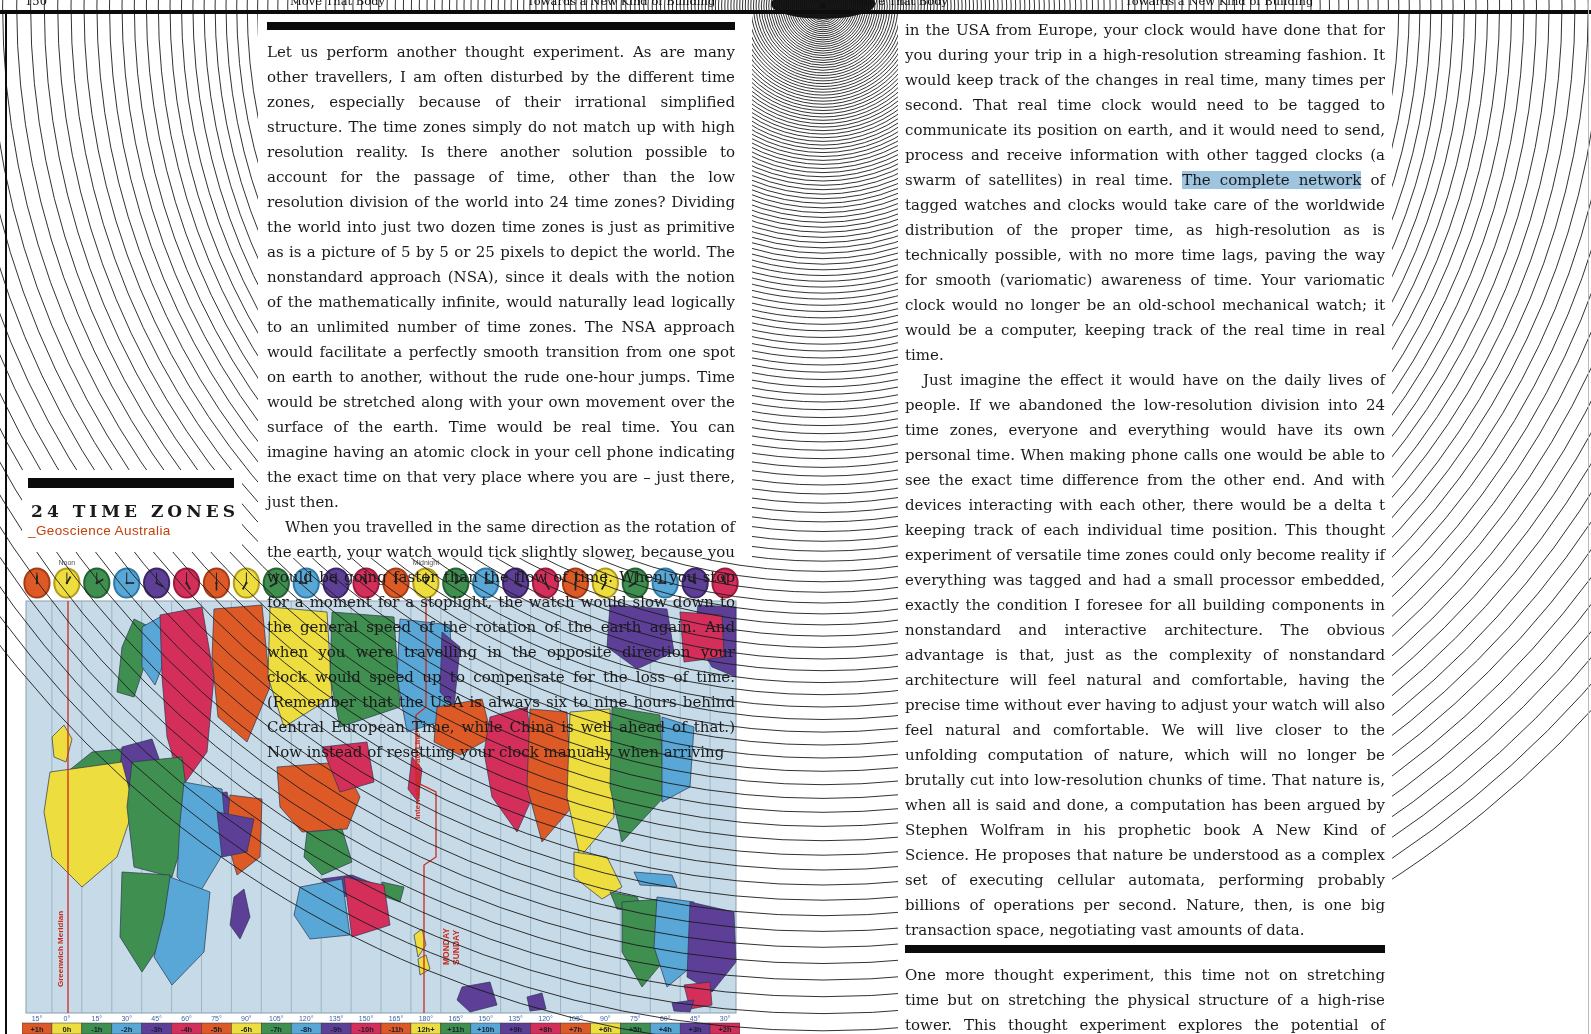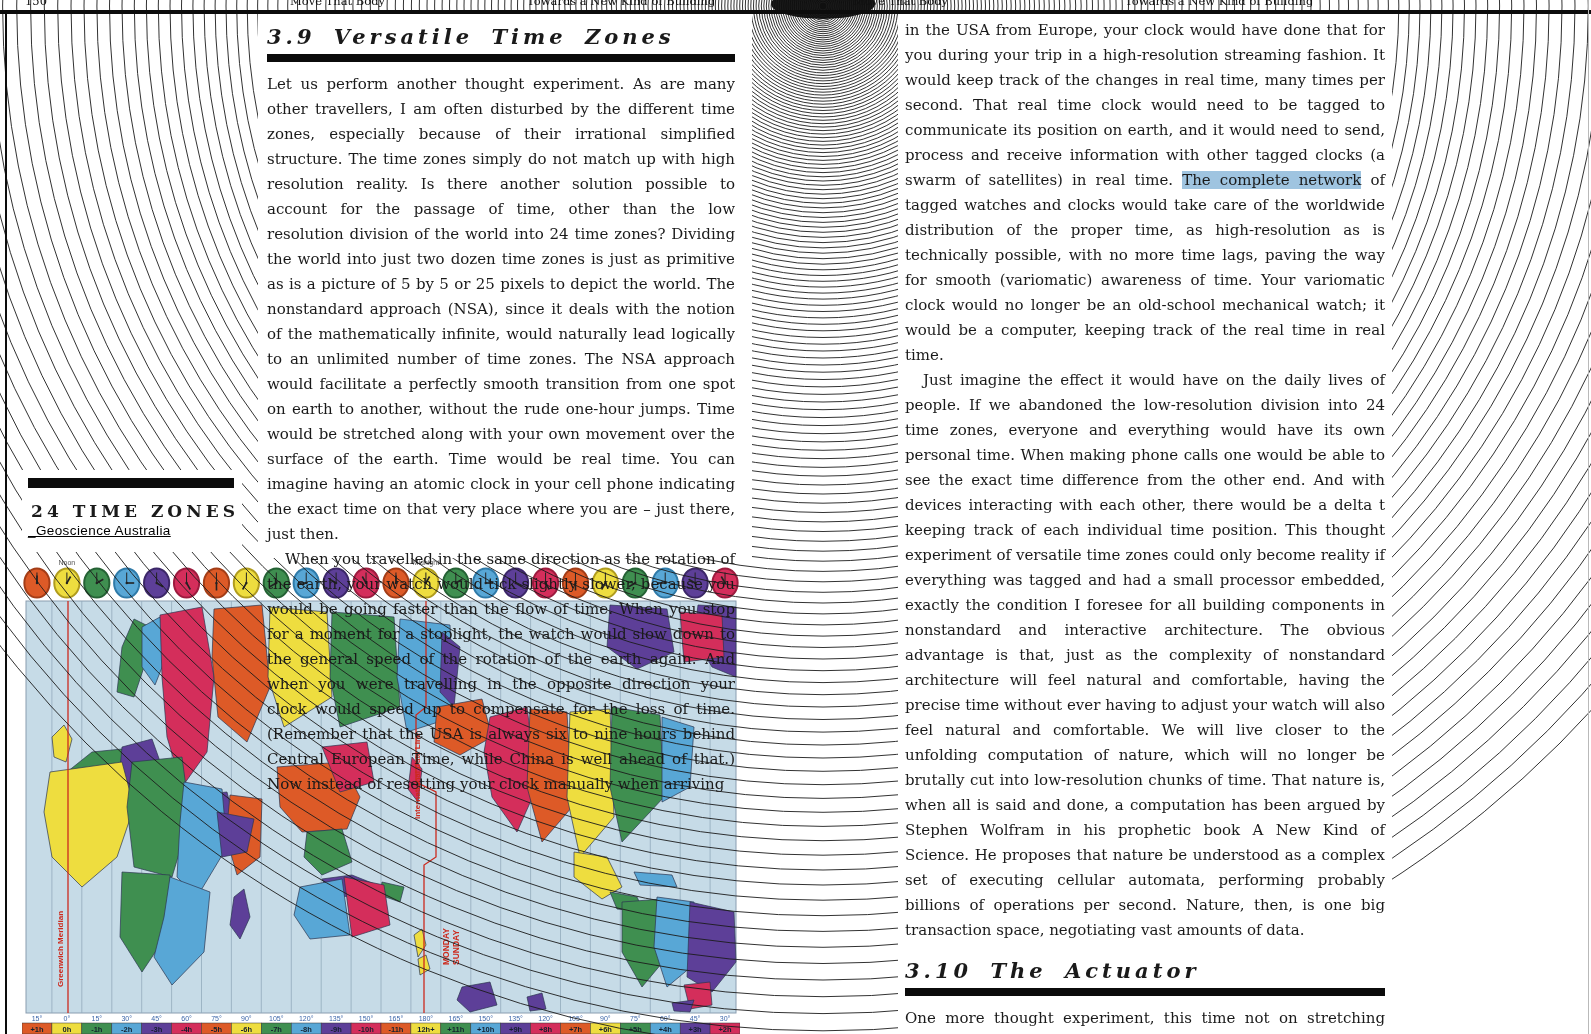--- a/index.html
+++ b/index.html
@@ -31,21 +31,21 @@
   .body-text p.indent{text-indent:18px;}
   .it{}
   .hl{background:#9fc4e0;}
   #rule-2{margin-top:2px;}
   .head-2{margin-top:15px;}
   
   #caption-panel{left:22px;top:470px;width:220px;height:82px;box-sizing:border-box;padding:8px 0 0 6px;}
   #caption-bar{width:206px;height:10px;background:#0b0b0b;}
   #caption-title{font-weight:bold;font-size:17px;letter-spacing:4px;margin-top:13px;white-space:nowrap;text-align:center;}
   #caption-credit{font-family:"Liberation Sans", sans-serif;font-size:13.5px;letter-spacing:.4px;
-    color:#000000;margin-top:2px;text-decoration:underline;}
+    color:#c2410c;margin-top:2px;}
   svg text{user-select:none;}
 </style>
 </head>
 <body>
 
 <svg id="arcs-layer" width="1591" height="1034" viewBox="0 0 1591 1034">
     <ellipse cx="823" cy="4" rx="52" ry="15" fill="#101010"></ellipse>
     <circle cx="823" cy="6" r="4.0" fill="none" stroke="#1c1c1c" stroke-width="1" opacity="0.9"></circle>
     <circle cx="823" cy="6" r="5.7" fill="none" stroke="#1c1c1c" stroke-width="1" opacity="0.9"></circle>
     <circle cx="823" cy="6" r="7.3" fill="none" stroke="#1c1c1c" stroke-width="1" opacity="0.9"></circle>
@@ -458,40 +458,38 @@
 
 <div id="running-head">
   <span style="left:25px">150</span>
   <span style="left:290px">Move That Body</span>
   <span style="left:527px">Towards a New Kind of Building</span>
   <span style="left:853px">Move That Body</span>
   <span style="left:1125px">Towards a New Kind of Building</span>
 </div>
 
 <div id="left-col" class="panel">
-  <div class="section-head">3.9  Versatile Time Zones</div>
   <div class="section-rule"></div>
   <div class="body-text">
     <p>Let us perform another thought experiment. As are many other travellers, I am often disturbed by the different time zones, especially because of their irrational simplified structure. The time zones simply do not match up with high resolution reality. Is there another solution possible to account for the passage of time, other than the low resolution division of the world into 24 time zones? Dividing the world into just two dozen time zones is just as primitive as is a picture of 5 by 5 or 25 pixels to depict the world. The nonstandard approach (NSA), since it deals with the notion of the mathematically infinite, would naturally lead logically to an unlimited number of time zones. The NSA approach would facilitate a perfectly smooth transition from one spot on earth to another, without the rude one-hour jumps. Time would be stretched along with your own movement over the surface of the earth. Time would be real time. You can imagine having an atomic clock in your cell phone indicating the exact time on that very place where you are – just there, just then.</p>
     <p class="indent">When you travelled in the same direction as the rotation of the earth, your watch would tick slightly slower, because you would be going faster than the flow of time. When you stop for a moment for a stoplight, the watch would slow down to the general speed of the rotation of the earth again. And when you were travelling in the opposite direction your clock would speed up to compensate for the loss of time. (Remember that the USA is always six to nine hours behind Central European Time, while China is well ahead of that.) Now instead of resetting your clock manually when arriving</p>
   </div>
 </div>
 
 <div id="caption-panel" class="panel">
   <div id="caption-bar"></div>
   <div id="caption-title">24 TIME ZONES</div>
   <div id="caption-credit">_Geoscience Australia</div>
 </div>
 
 <div id="right-col" class="panel">
   <div class="body-text">
     <p><span>in the USA from Europe, your clock would have done that for you during your trip in a high-resolution streaming fashion. It would keep track of the changes in real time, many times per second. That real time clock would need to be tagged to communicate its position on earth, and it would need to send, process and receive information with other tagged clocks (a swarm of satellites) in real time. </span><span class="hl">The complete network</span><span> of tagged watches and clocks would take care of the worldwide distribution of the proper time, as high-resolution as is technically possible, with no more time lags, paving the way for smooth (variomatic) awareness of time. Your variomatic clock would no longer be an old-school mechanical watch; it would be a computer, keeping track of the real time in real time.</span></p>
     <p class="indent"><span>Just imagine the effect it would have on the daily lives of people. If we abandoned the low-resolution division into 24 time zones, everyone and everything would have its own personal time. When making phone calls one would be able to see the exact time difference from the other end. And with devices interacting with each other, there would be a </span><span class="it">delta t</span><span> keeping track of each individual time position. This thought experiment of versatile time zones could only become reality if everything was tagged and had a small processor embedded, exactly the condition I foresee for all building components in nonstandard and interactive architecture. The obvious advantage is that, just as the complexity of nonstandard architecture will feel natural and comfortable, having the precise time without ever having to adjust your watch will also feel natural and comfortable. We will live closer to the unfolding computation of nature, which will no longer be brutally cut into low-resolution chunks of time. That nature is, when all is said and done, a computation has been argued by Stephen Wolfram in his prophetic book </span><span class="it">A New Kind of Science</span><span>. He proposes that nature be understood as a complex set of executing cellular automata, performing probably billions of operations per second. Nature, then, is one big transaction space, negotiating vast amounts of data.</span></p>
   </div>
-  <div class="section-head head-2">3.10  The Actuator</div>
   <div class="section-rule" id="rule-2"></div>
   <div class="body-text">
     <p>One more thought experiment, this time not on stretching time but on stretching the physical structure of a high-rise tower. This thought experiment explores the potential of programmable architecture. Imagine a one-mile-high tower – not feasible unless we apply the new technology of programmable building components. As explained before, we can apply the technique of programming embedded actuators to bring more excitement into the built structure as it changes shape in real time. Moreover, a programmable building can also be programmed to dynamically freeze into an extremely motionless crystal. Let's investigate in further detail this extreme end of the spectrum of possibilities of programmable architecture. While there is no bandwidth for static architecture since it is fixed to one particular configuration, the bandwidth of the behaviour of buildings with actuators may range from almost zero to almost endless: zero being the completely frozen situation; endless being the maximum amount of movements that is mechanically and electronically feasible.</p>
   </div>
 </div>
 
 <div id="frame-top"></div>
 <div id="frame-left"></div>
 <div id="frame-right"></div>
 

